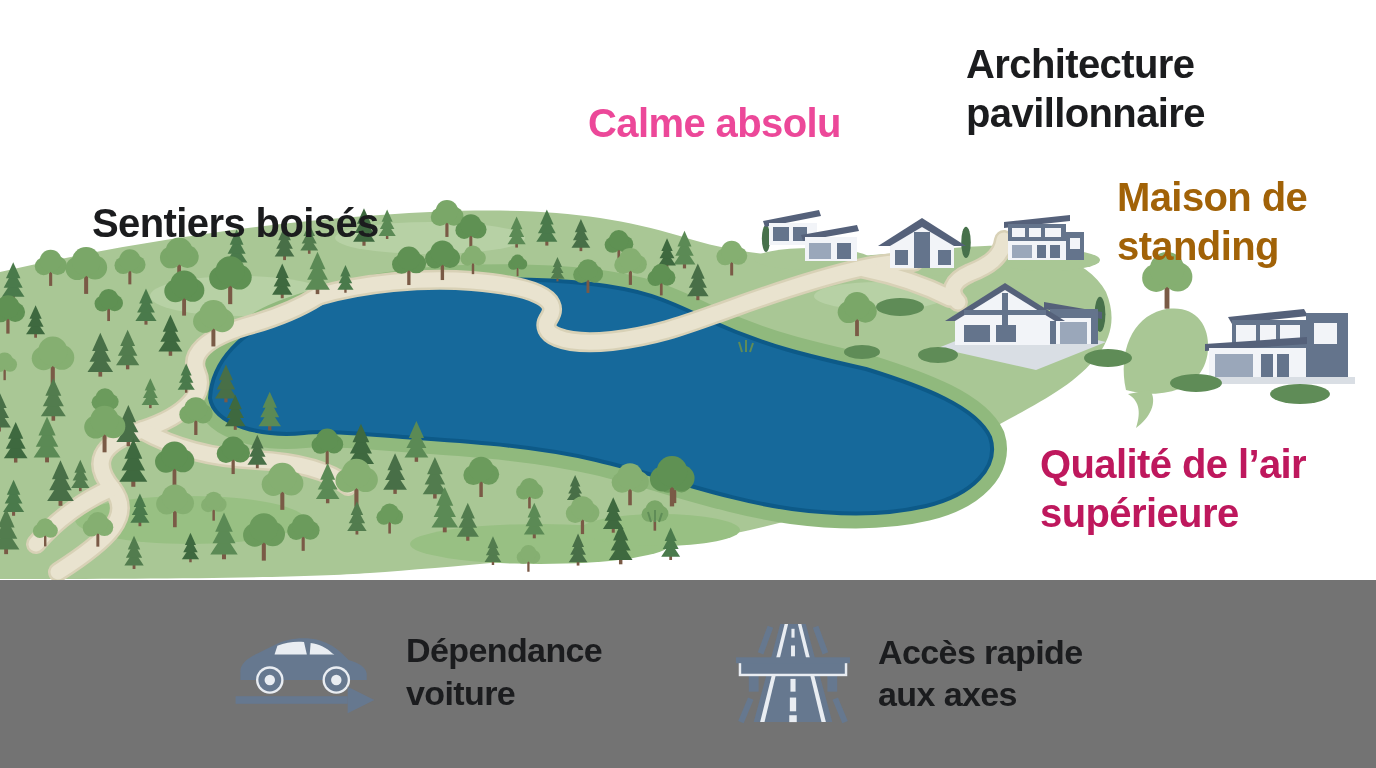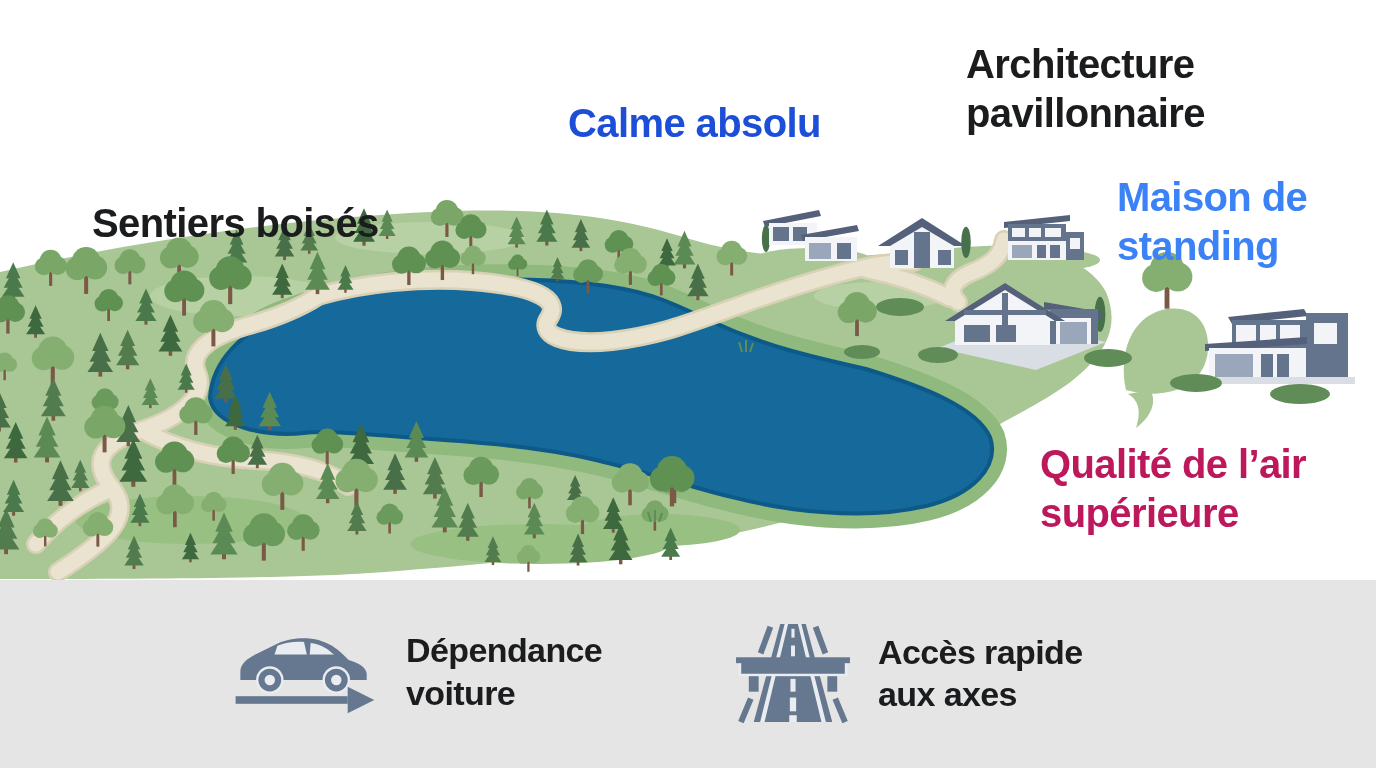--- a/index.html
+++ b/index.html
@@ -731,26 +731,26 @@
       </g>
       <ellipse cx="900" cy="307" rx="24" ry="9" fill="#5f8c57"></ellipse>
       <ellipse cx="862" cy="352" rx="18" ry="7" fill="#5f8c57"></ellipse>
       <ellipse cx="938" cy="355" rx="20" ry="8" fill="#5f8c57"></ellipse>
       <ellipse cx="1108" cy="358" rx="24" ry="9" fill="#5f8c57"></ellipse>
       <ellipse cx="1196" cy="383" rx="26" ry="9" fill="#5f8c57"></ellipse>
       <ellipse cx="1300" cy="394" rx="30" ry="10" fill="#5f8c57"></ellipse>
     </svg>
 
   <div class="label" style="left: 92px; top: 161px; color: rgb(27, 28, 30); margin-top: 38px;">Sentiers boisés</div>
-  <div class="label" style="left: 568px; top: 99px; color: #1d4ed8;">Calme absolu</div>
+  <div class="label" style="left: 588px; top: 99px; color: #ec4899;">Calme absolu</div>
   <div class="label" style="left: 966px; top: 40px; width: 252px; color: rgb(27, 28, 30);">Architecture pavillonnaire</div>
-  <div class="label" style="left: 1117px; top: 173px; width: 212px; color: #3b82f6;">Maison de standing</div>
+  <div class="label" style="left: 1117px; top: 173px; width: 212px; color: #a16207;">Maison de standing</div>
   <div class="label" style="left: 1040px; top: 440px; width: 272px; color: #be185d;">Qualité de l’air supérieure</div>
 
-  <div class="band" style="background: #e5e5e5;">
+  <div class="band" style="background: #737373;">
 
     <div class="feature" style="left:228px;top:44px;gap:26px;">
       <svg class="f-icon" viewBox="0 0 160 100" style="width:152px;height:95px;">
         <path class="ic" d="M13,59 L13,50 C13,42 20,36 31,31 L49,22 C62,15 80,13 96,17 C106,20 114,25 120,31 L127,38 C138,41 145,46 146,52 L146,59 Z" fill="#66788f"></path>
         <path class="icw" d="M52,23 C61,19 72,18 80,19 L83,32 L49,32 Z" fill="#e9edf2"></path>
         <path class="icw" d="M87,20 C96,21 104,25 110,31 L112,32 L86,32 Z" fill="#e9edf2"></path>
         <circle class="icw" cx="44" cy="59" r="14.5" fill="#e9edf2"></circle>
           <circle class="ic" cx="44" cy="59" r="12" fill="#66788f"></circle>
           <circle class="icw" cx="44" cy="59" r="5.5" fill="#e9edf2"></circle>
         <circle class="icw" cx="114" cy="59" r="14.5" fill="#e9edf2"></circle>

